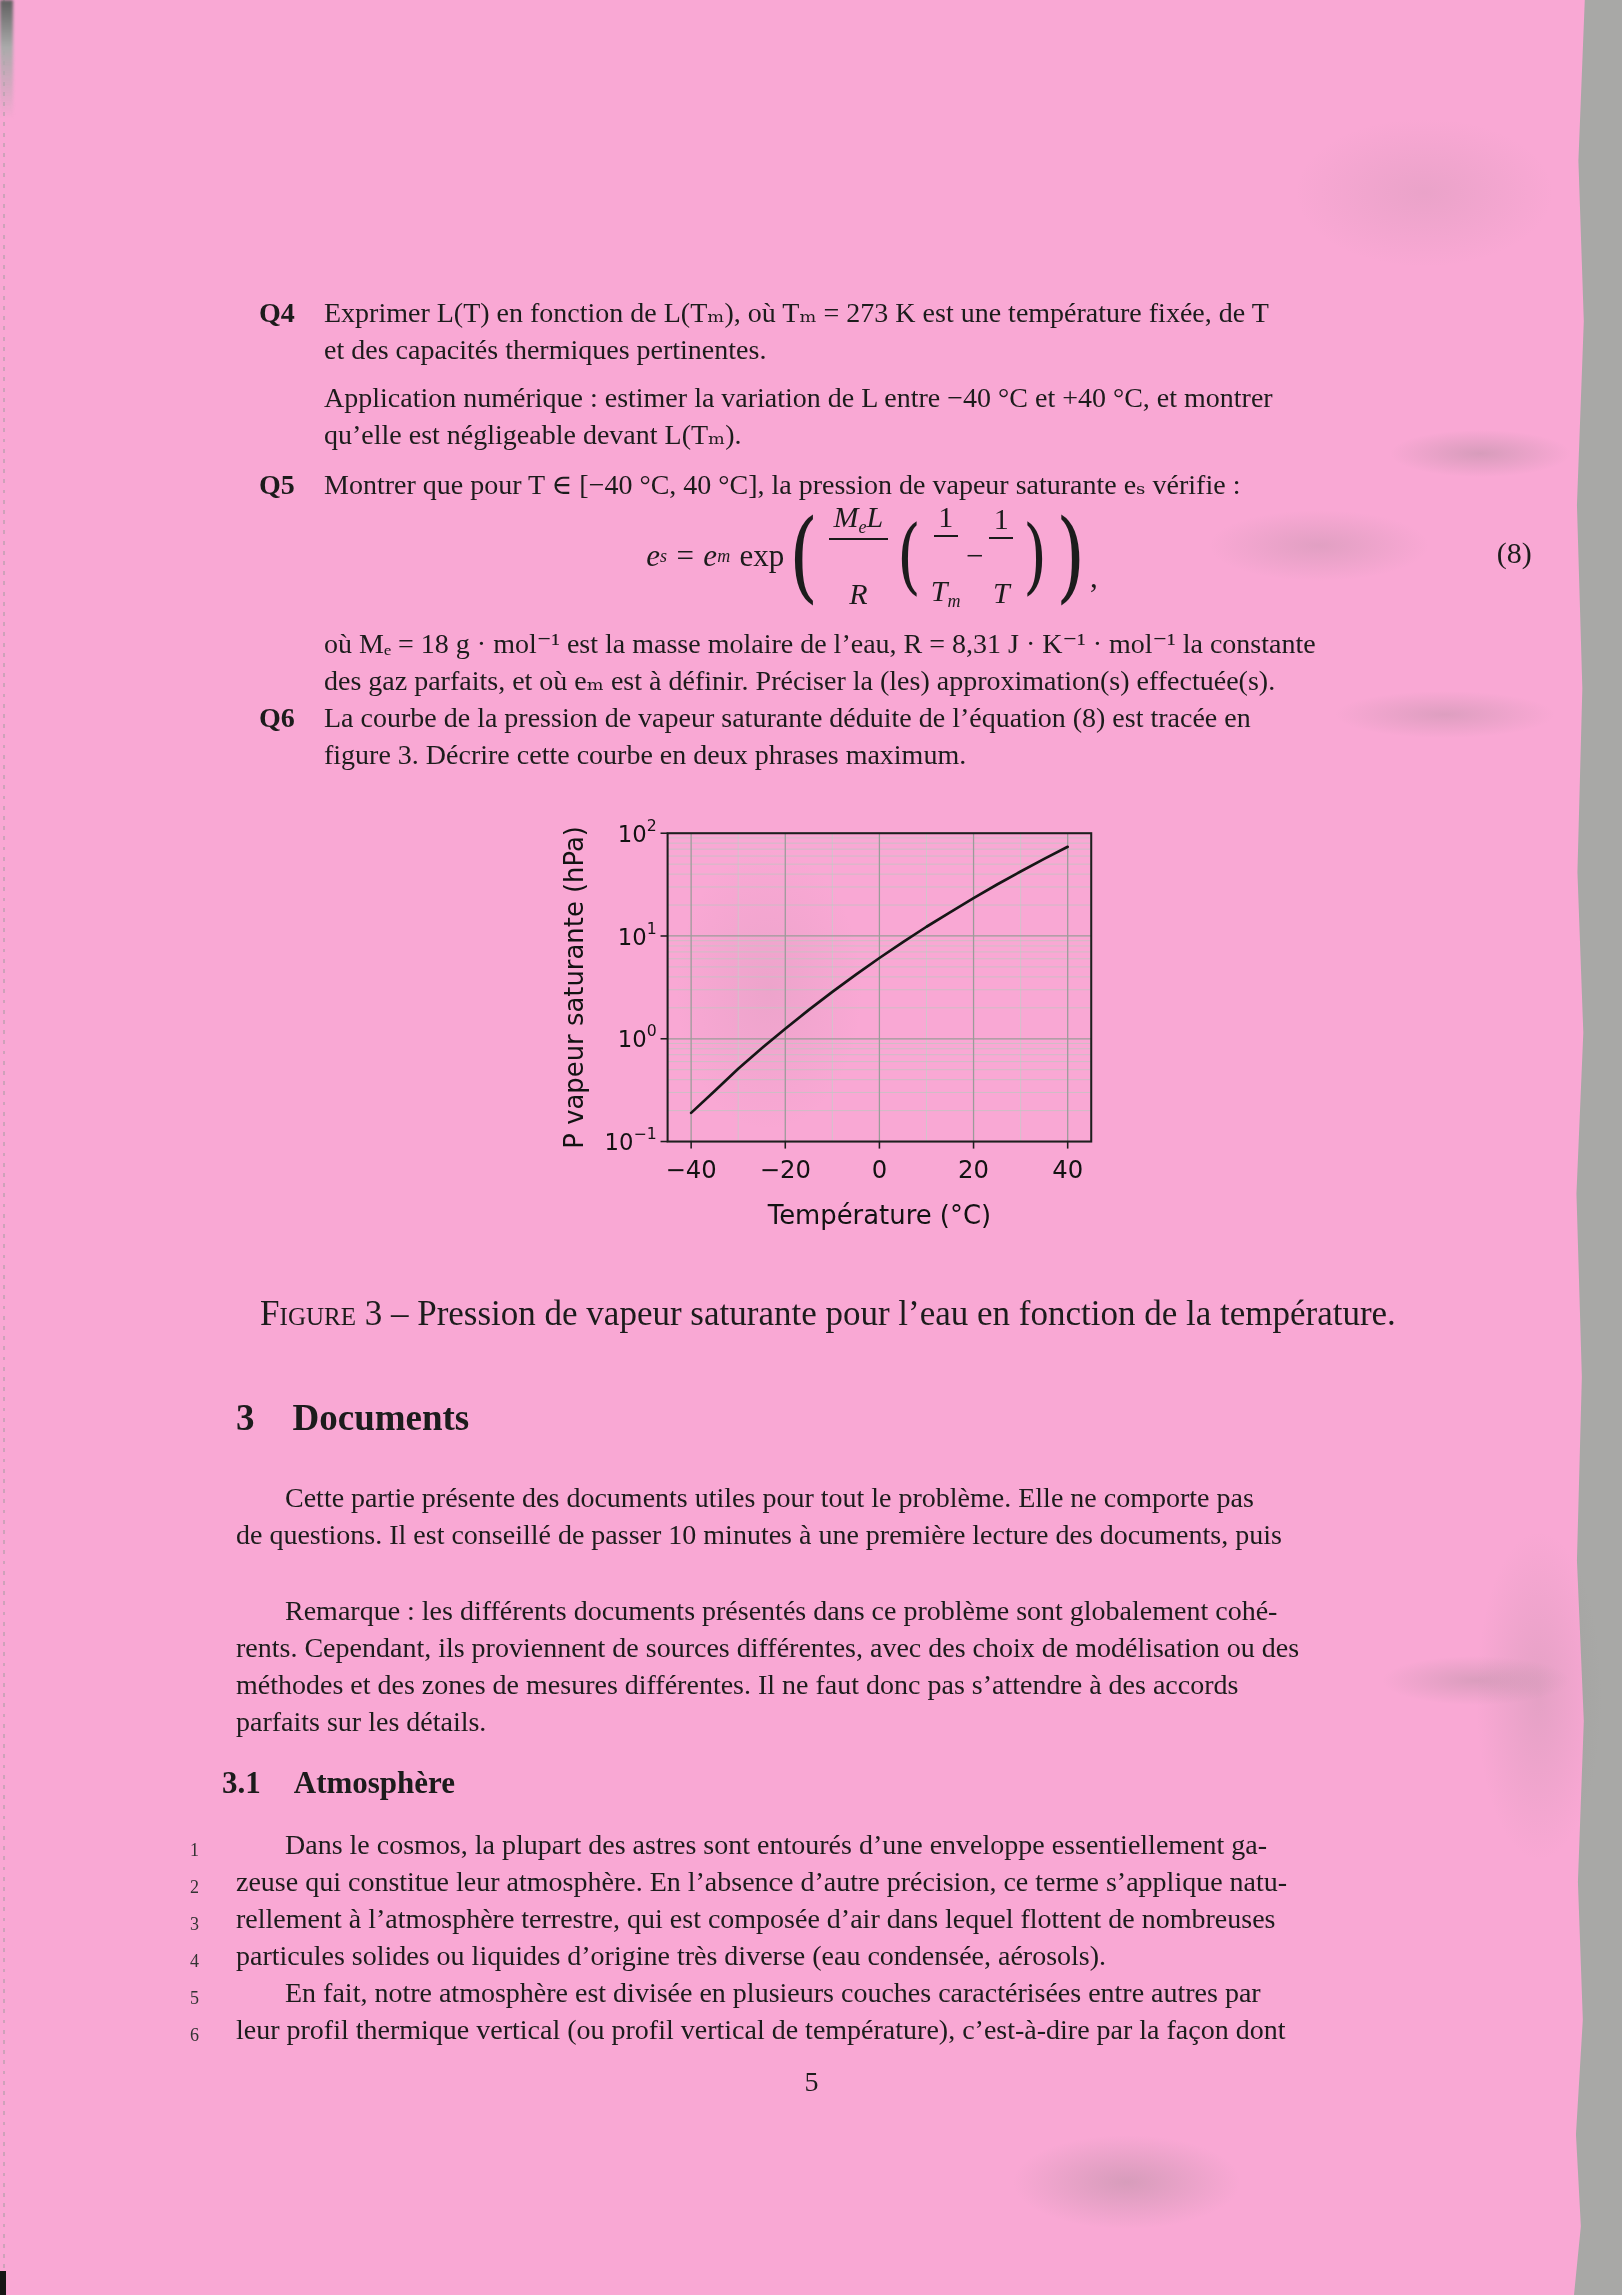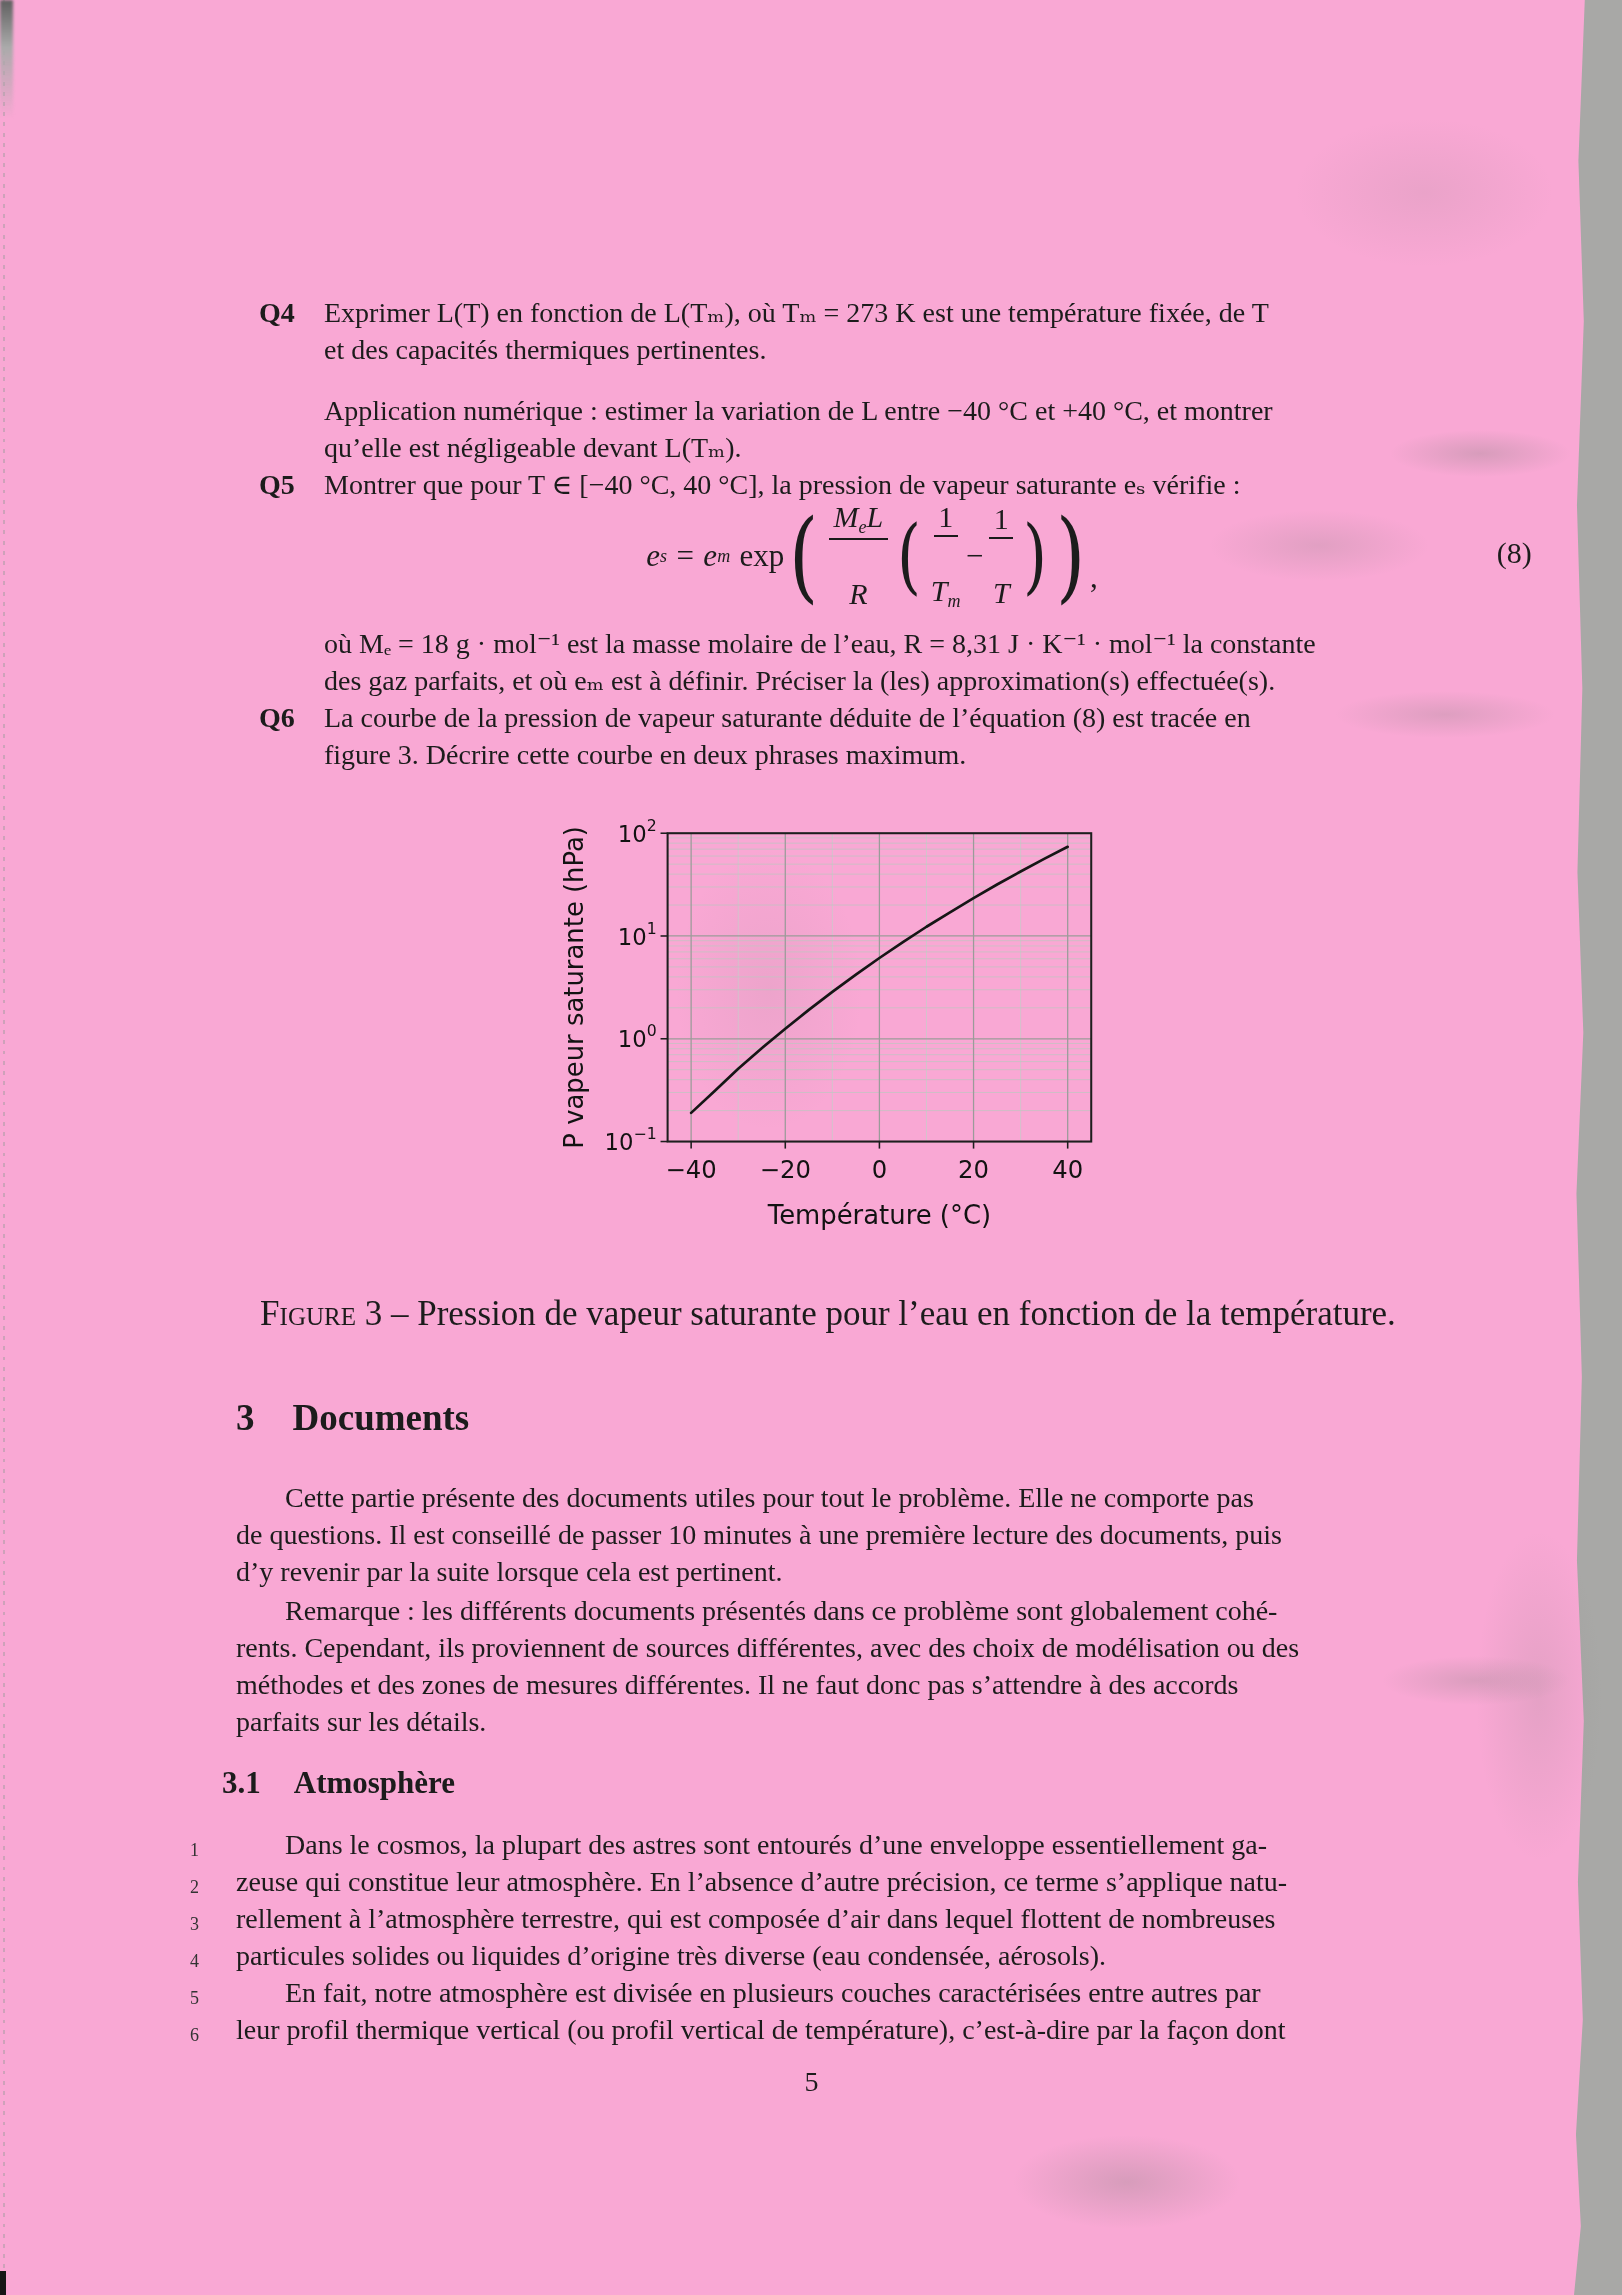--- a/index.html
+++ b/index.html
@@ -20,21 +20,21 @@
   .corner-blob{position:absolute;left:0;top:0;width:12.6px;height:118px;
     background:linear-gradient(to bottom,#5f5f5f,#aaa 40%,transparent);filter:blur(1.6px);}
   .bl-mark{position:absolute;left:0;top:2271px;width:6.3px;height:24px;background:#161616;}
   .sm{position:absolute;border-radius:50%;
     background:radial-gradient(ellipse closest-side,rgba(125,125,122,.55),rgba(125,125,122,0));}
   
   .blk{position:absolute;font-size:28px;line-height:37px;white-space:nowrap;}
   .qblk{left:259px;}
   .qlabel{position:absolute;left:0;top:0;font-weight:bold;}
   .qlines{margin-left:65px;}
-  .gap-top{margin-top:24px;}
+  .gap-top{margin-top:11px;}
   .ind{padding-left:49px;}
   .sb{font-size:18px;vertical-align:-5.5px;}
   
   .eqwrap{position:absolute;left:324px;top:495px;width:1214px;height:122px;}
   .eqcenter{position:absolute;left:0;right:118px;top:0;height:100%;
     display:flex;align-items:center;justify-content:center;font-size:31px;}
   .eqnum{position:absolute;right:6.3px;top:41px;font-size:30px;}
   .var{font-style:italic;}
   .frac{display:inline-flex;flex-direction:column;align-items:center;margin:0 5.5px;font-size:30px;gap:36px;}
   .frac .num{padding:0 4.7px 2.4px;border-bottom:2.4px solid #1a1a1a;line-height:1.02;}
@@ -208,21 +208,20 @@
     <span>Pression de vapeur saturante pour l’eau en fonction de la température.</span>
   </div>
 
   <div class="h-sec">
     <span class="num">3</span><span>Documents</span>
   </div>
 
   <div class="blk" style="left:236px;top:1479px;">
     <div class="ind">Cette partie présente des documents utiles pour tout le problème. Elle ne comporte pas</div>
     <div>de questions. Il est conseillé de passer 10 minutes à une première lecture des documents, puis</div>
-    <div>d’y revenir par la suite lorsque cela est pertinent.</div>
   </div>
 
   <div class="blk" style="left:236px;top:1592px;">
     <div class="ind">Remarque : les différents documents présentés dans ce problème sont globalement cohé-</div>
     <div>rents. Cependant, ils proviennent de sources différentes, avec des choix de modélisation ou des</div>
     <div>méthodes et des zones de mesures différentes. Il ne faut donc pas s’attendre à des accords</div>
     <div>parfaits sur les détails.</div>
   </div>
 
   <div class="h-sub">

